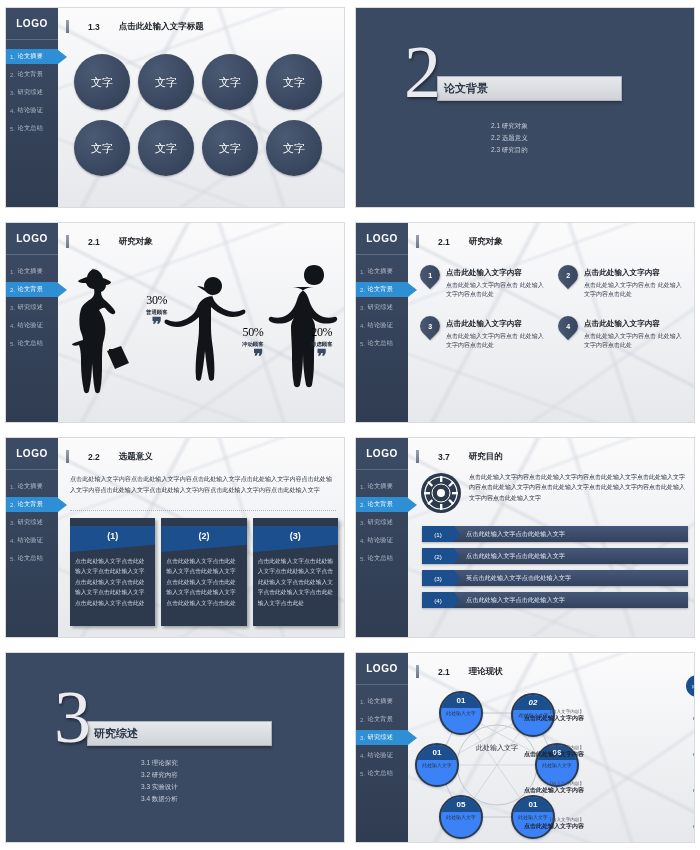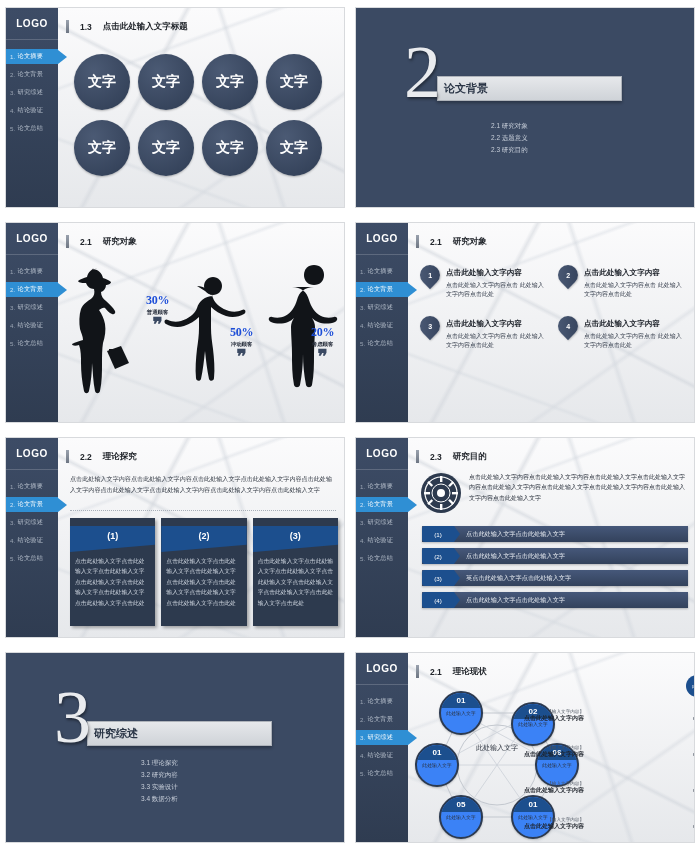--- a/index.html
+++ b/index.html
@@ -81,21 +81,21 @@
     border-top: 7px solid transparent;
     border-bottom: 7px solid transparent;
     border-left: 9px solid #2f8fd4;
   }
   
   .content {
     position: absolute; left: 52px; top: 0; right: 0; bottom: 0;
   }
   .slide-title {
     position: absolute; left: 8px; top: 12px;
-    display: flex; align-items: center; gap: 11px;
+    display: flex; align-items: center; gap: 19px;
     z-index: 3;
   }
   .title-bar {
     width: 3px; height: 13px;
     background: linear-gradient(to bottom, #9aa2ae, #6d7582);
   }
   .title-num { font-size: 8.5px; font-weight: bold; color: #22262c; }
   .title-text { font-size: 8.5px; font-weight: bold; color: #22262c; }
 
   
@@ -104,21 +104,21 @@
     display: grid;
     grid-template-columns: repeat(4, 58px);
     grid-template-rows: repeat(2, 58px);
     gap: 8px 6px;
   }
   .txt-circle {
     width: 56px; height: 56px; border-radius: 50%;
     background: radial-gradient(circle at 35% 30%, #4b5a74, #37455d 70%, #2e3b50);
     color: #fff;
     display: flex; align-items: center; justify-content: center;
-    font-size: 14px; font-weight: bold;
+    font-size: 11px; font-weight: normal;
     box-shadow: 0 1px 2px rgba(0,0,0,.25);
   }
   
   .divider { position: absolute; inset: 0; background: #3b4a63; }
   .divider-wrap {
     position: absolute; left: 48px; top: 42px;
     display: flex; align-items: flex-start;
   }
   .big-num {
     font-family: "Liberation Serif", "DejaVu Serif", serif;
@@ -142,21 +142,21 @@
   .divider-sub {
     position: absolute; left: 135px; top: 112px;
     color: #c8cfda; font-size: 6.5px; line-height: 1.85;
   }
   
   .silho-wrap { position: absolute; left: 0; top: 34px; right: 0; bottom: 0; }
   .silho { position: absolute; fill: #111418; }
   .pct-block { position: absolute; text-align: center; }
   .pct {
     font-family: "Liberation Serif", "DejaVu Serif", serif;
-    font-weight: bold; font-size: 12px; color: #1d4ed8;
+    font-weight: normal; font-size: 12px; color: #000000;
     letter-spacing: -.3px;
   }
   .pct-label { font-size: 5.4px; color: #2c3340; font-weight: bold; margin-top: 1px; }
   .quote {
     font-family: "Liberation Serif", "DejaVu Serif", serif;
     font-size: 19px; color: #3b4a63; font-weight: bold;
     line-height: .6; margin-top: 3px;
   }
   
   .tear-grid {
@@ -414,21 +414,21 @@
           <svg class="silho" style="left:208px; top:6px;" width="96" height="134" viewBox="0 0 96 134">
             <path fill="#111418" d="M48 2c-6 0-10 4-10 10s4 10 10 10 10-4 10-10S54 2 48 2z"></path>
             <path fill="#111418" d="M48 24c-9 0-15 5-17 13-2 7-6 13-12 16-4 2-9 2-13 1-3-1-5 3-1 5 5 2 12 2 17 0 2-1 4-2 6-4-2 3-3 6-3 9 0 9 1 18 1 27 0 10 0 21 2 31 1 3 5 3 6 0 2-10 3-21 3-31 0 10 1 21 3 31 1 3 5 3 6 0 2-10 2-21 2-31 0-9 1-18 1-27 0-3-1-6-3-9 2 2 4 3 6 4 5 2 12 2 17 0 4-2 2-6-1-5-4 1-9 1-13-1-6-3-10-9-12-16-2-8-8-13-17-13z"></path>
           </svg>
 
           <div class="pct-block" style="left:88px; top:36px;">
             <div class="pct">30%</div>
             <div class="pct-label">普通顾客</div>
             <div class="quote">❞</div>
           </div>
-          <div class="pct-block" style="left:172px; top:68px;">
+          <div class="pct-block" style="left:184px; top:68px;text-align:right;">
             <div class="pct">50%</div>
             <div class="pct-label">冲动顾客</div>
             <div class="quote">❞</div>
           </div>
           <div class="pct-block" style="left:253px; top:68px;">
             <div class="pct">20%</div>
             <div class="pct-label">考虑顾客</div>
             <div class="quote">❞</div>
           </div>
         </div>
@@ -541,21 +541,21 @@
           <div class="menu-item">
               <span class="num">5.</span>
               <span>论文总结</span>
             </div>
         </div>
       </div>
       <div class="content">
         <div class="slide-title">
           <div class="title-bar"></div>
           <span class="title-num">2.2</span>
-          <span class="title-text">理论探究</span>
+          <span class="title-text">选题意义</span>
         </div>
         <div class="para">点击此处输入文字内容点击此处输入文字内容点击此处输入文字点击此处输入文字内容点击此处输入文字内容点击此处输入文字点击此处输入文字内容点击此处输入文字内容点击此处输入文字</div>
         <div class="dotted-sep"></div>
         <div class="cards">
           <div class="card">
             <div class="card-head">
                 <span>(1)</span>
               </div>
             <div class="card-body">点击此处输入文字点击此处输入文字点击此处输入文字点击此处输入文字点击此处输入文字点击此处输入文字点击此处输入文字点击此处</div>
           </div>
@@ -600,21 +600,21 @@
             </div>
           <div class="menu-item">
               <span class="num">5.</span>
               <span>论文总结</span>
             </div>
         </div>
       </div>
       <div class="content">
         <div class="slide-title">
           <div class="title-bar"></div>
-          <span class="title-num">2.3</span>
+          <span class="title-num">3.7</span>
           <span class="title-text">研究目的</span>
         </div>
         <div class="gear-row">
           <svg class="gear" width="42" height="42" viewBox="0 0 42 42">
             <circle cx="21" cy="21" r="20" fill="#2d3a4e"></circle>
             <circle cx="21" cy="21" r="16" fill="none" stroke="#ffffff" stroke-width="1.2"></circle>
             <g fill="#ffffff">
               <rect x="20" y="4" width="2.4" height="6"></rect>
                 <rect x="20" y="32" width="2.4" height="6"></rect>
               <rect x="4" y="20" width="6" height="2.4"></rect>
@@ -707,21 +707,21 @@
         <div class="hex-area">
           <svg style="position:absolute;left:0;top:0;" width="168" height="160" viewBox="0 0 168 160">
             <circle cx="83" cy="78" r="40" fill="none" stroke="#c3c8cf" stroke-width="1"></circle>
             <polygon points="47,26 119,26 143,78 119,130 47,130 23,78" fill="none" stroke="#c3c8cf" stroke-width="1"></polygon>
             <path d="M47 26 L119 130 M119 26 L47 130 M23 78 L143 78 M47 26 L143 78 M119 26 L23 78" fill="none" stroke="#ccd1d8" stroke-width=".8"></path>
           </svg>
           <div class="hex-circle" style="left:25px; top:4px;">
             <div class="hex-cap">01</div>
             <div class="hex-body">此处输入文字</div>
           </div>
-          <div class="hex-circle" style="left:97px; top:15px;">
+          <div class="hex-circle" style="left:97px; top:6px;font-style:italic;">
             <div class="hex-cap">02</div>
             <div class="hex-body">此处输入文字</div>
           </div>
           <div class="hex-circle" style="left:121px; top:56px;">
             <div class="hex-cap">06</div>
             <div class="hex-body">此处输入文字</div>
           </div>
           <div class="hex-circle" style="left:97px; top:108px;">
             <div class="hex-cap">01</div>
             <div class="hex-body">此处输入文字</div>

